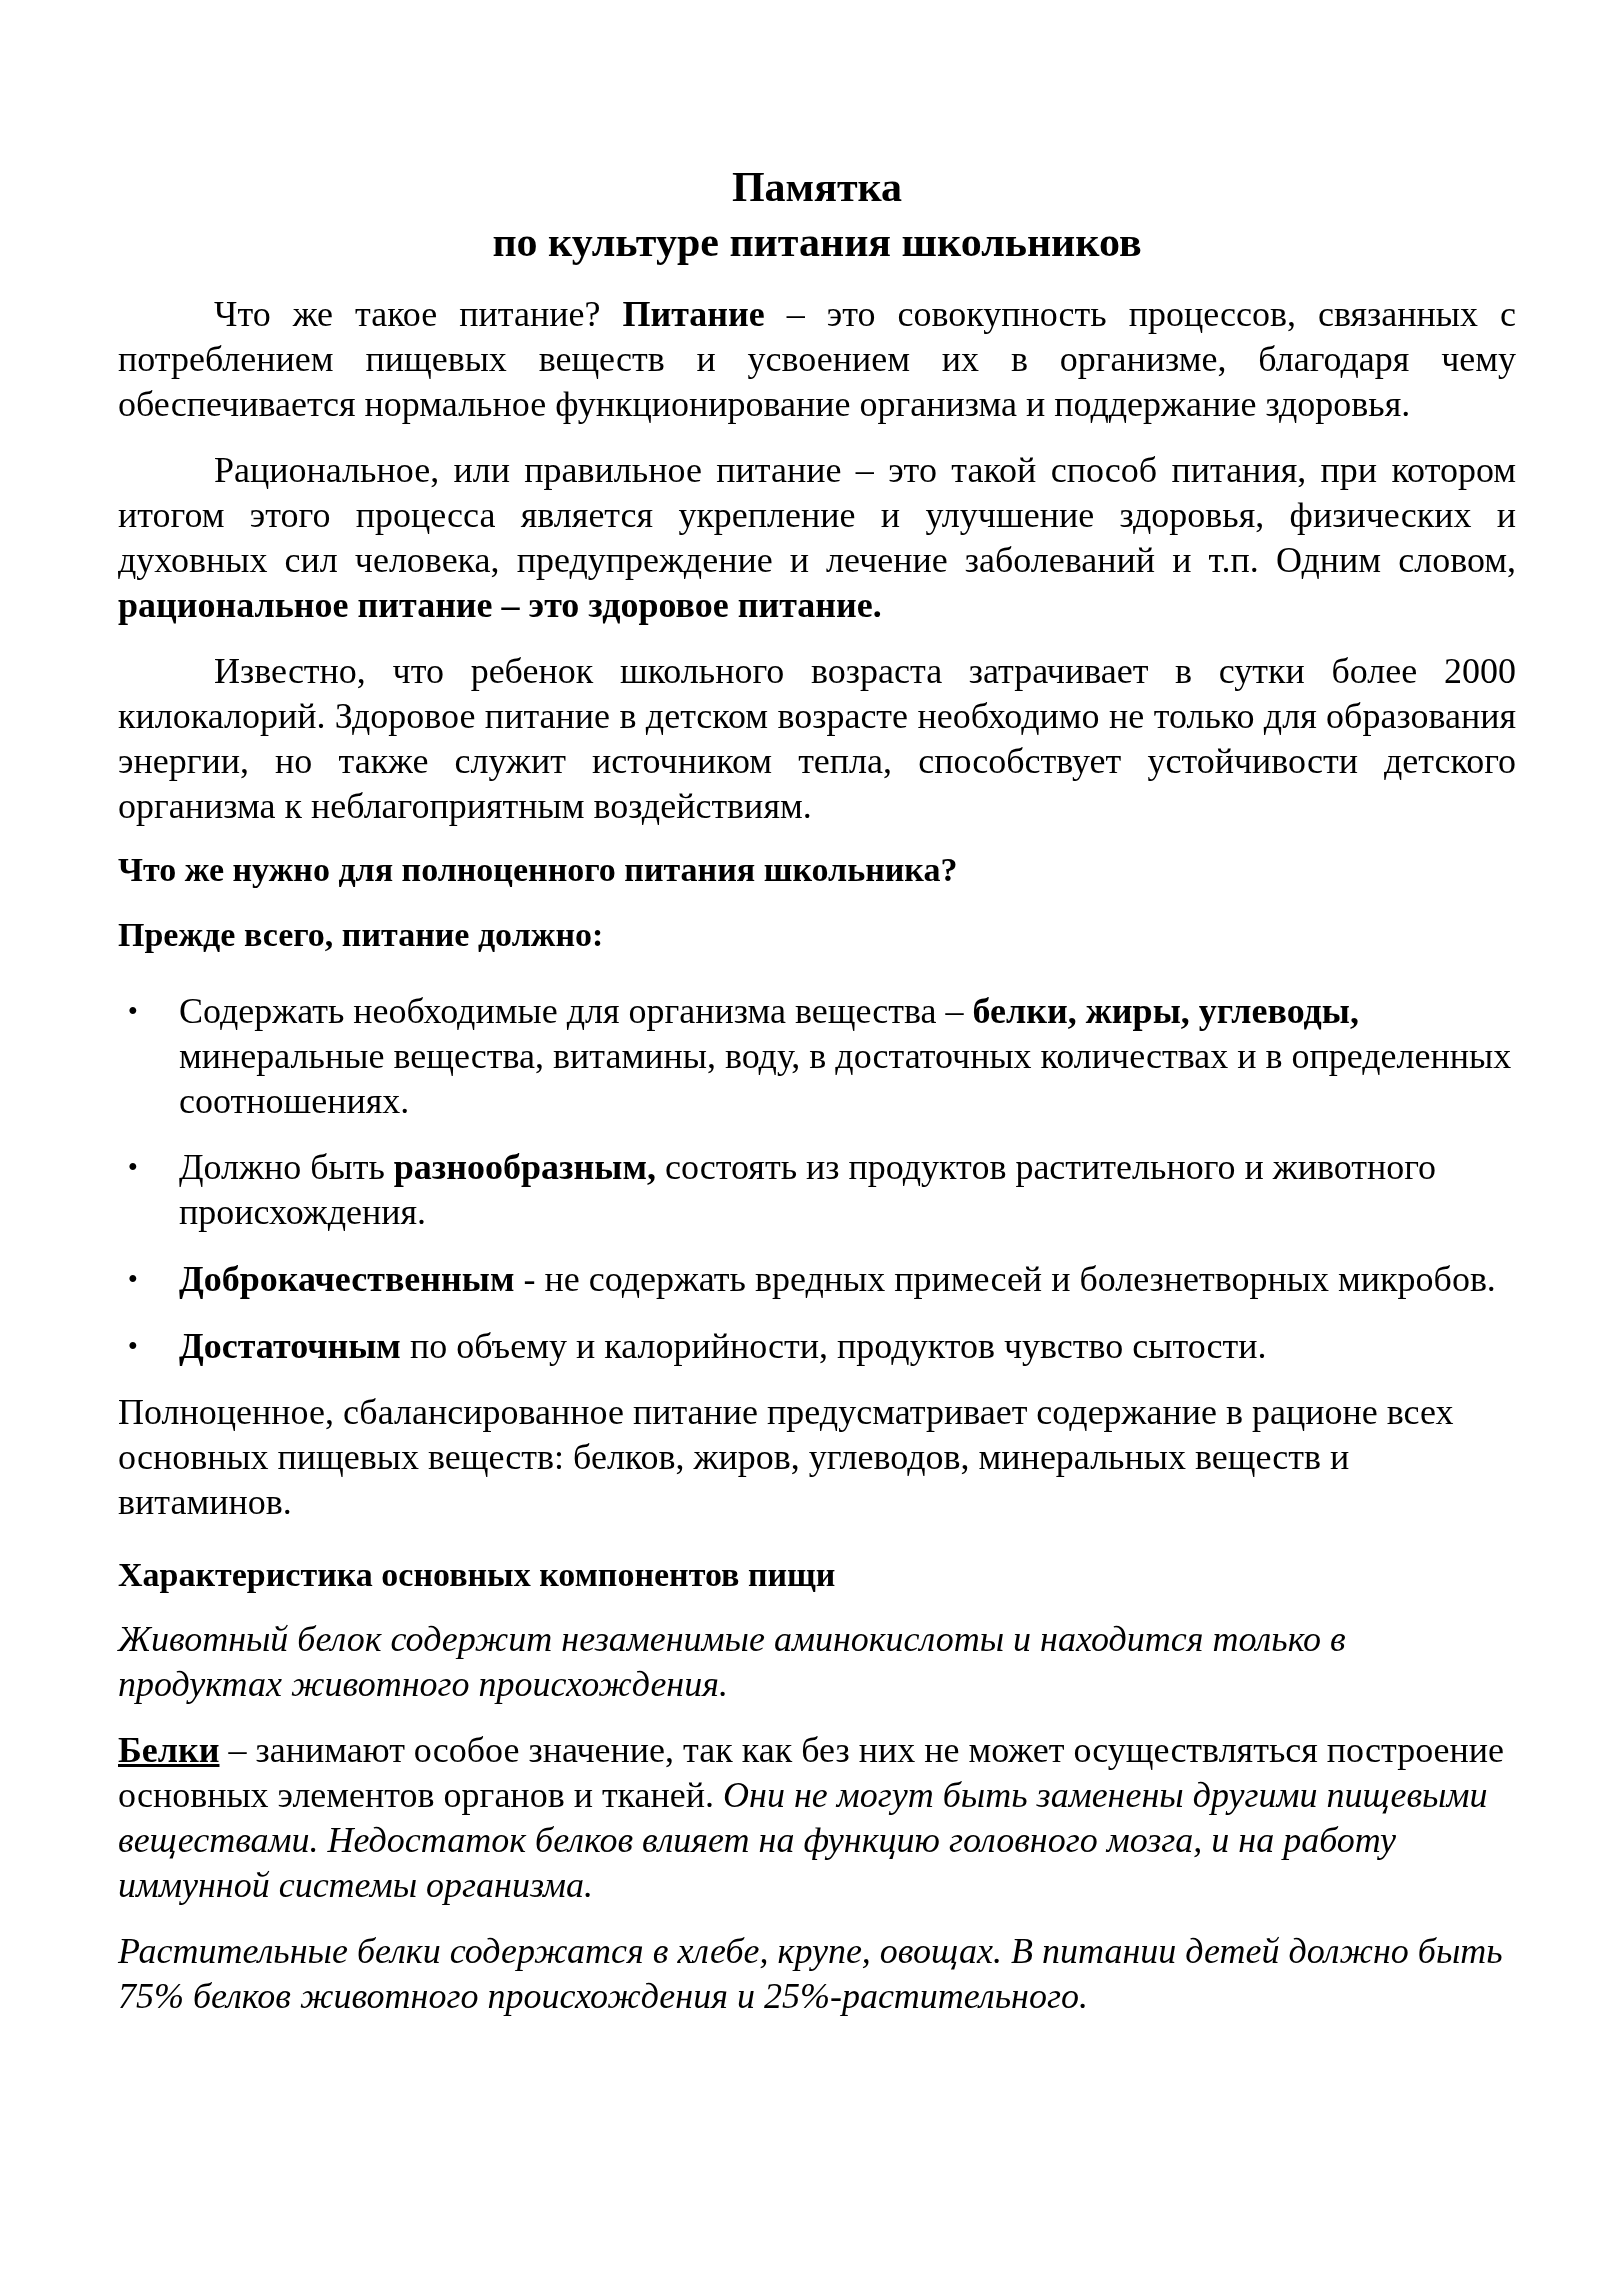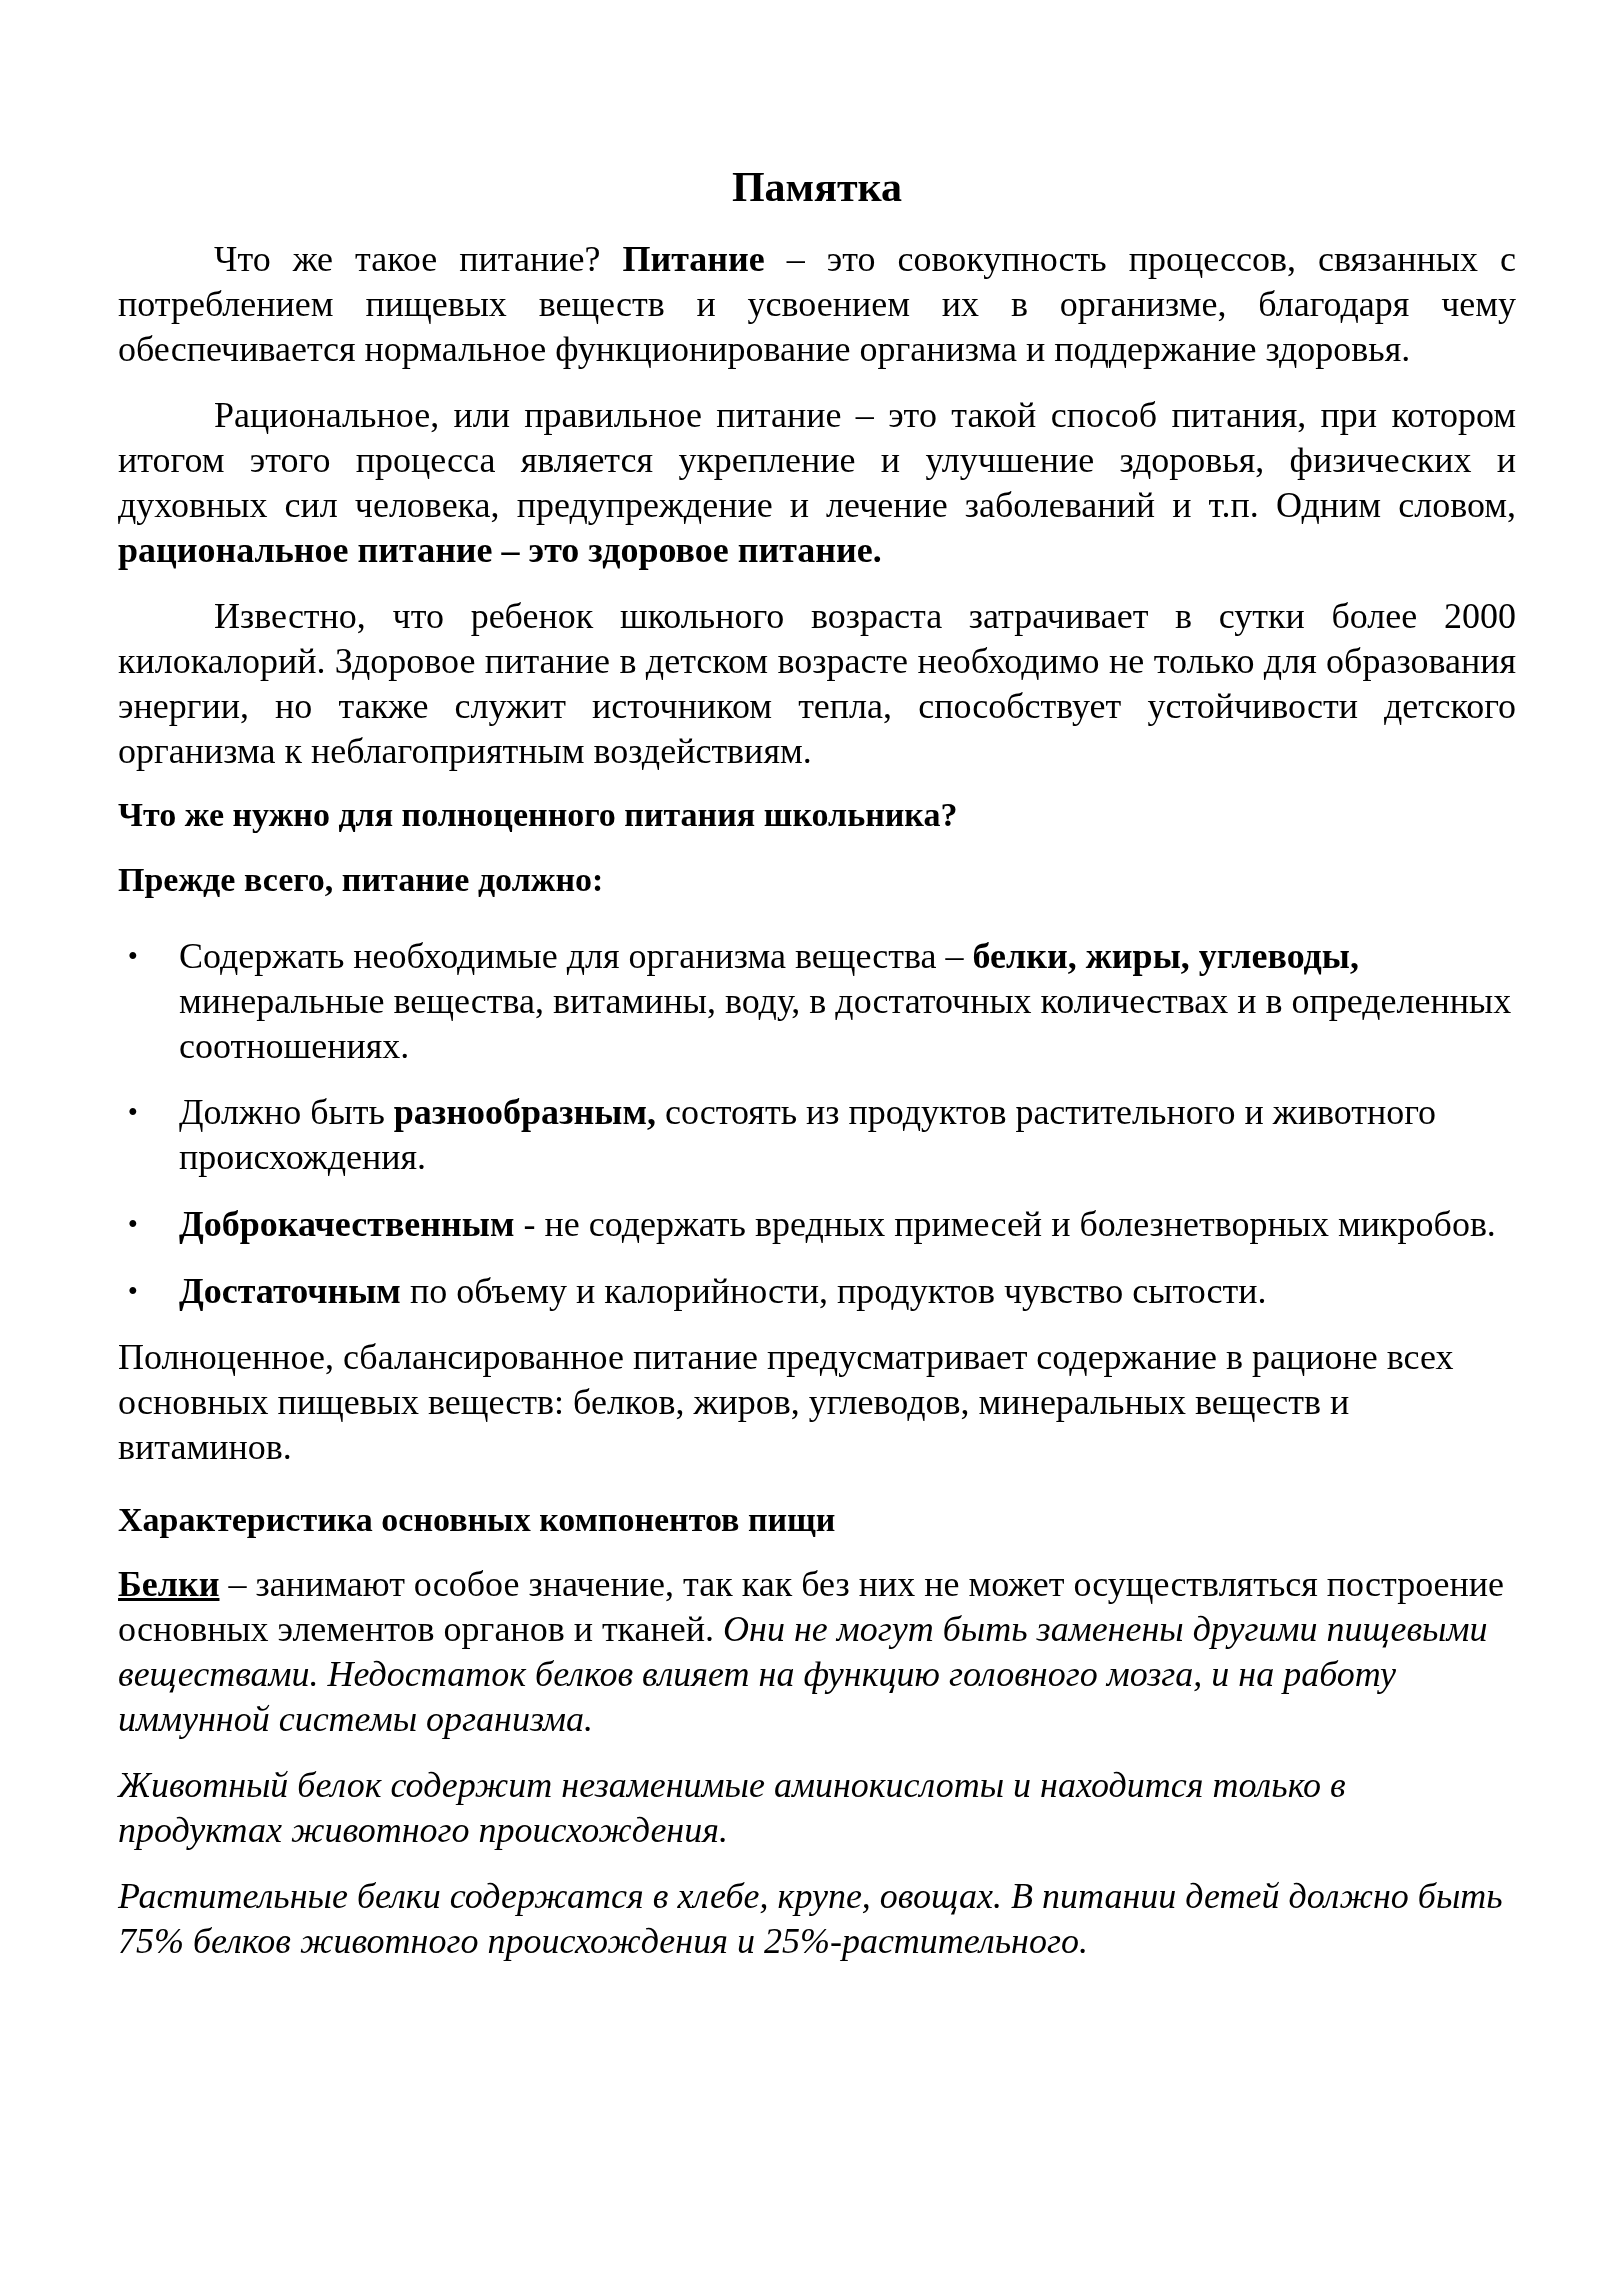--- a/index.html
+++ b/index.html
@@ -26,20 +26,21 @@
   .after-list { margin-top: 9.8px; margin-bottom: 27.4px; }
   .comp-heading { font-weight: bold; font-size: 34px; line-height: 43px; margin: 0 0 10px 0; }
 </style>
 </head>
 <body>
 
 <div class="page">
 
   <div class="title-block">
     <h1 class="title">Памятка</h1>
+    <h1 class="title">по культуре питания школьников</h1>
   </div>
 
   <p class="just indent gap"><span>Что же такое питание? </span><b>Питание</b><span> – это совокупность процессов, связанных с потреблением пищевых веществ и усвоением их в организме, благодаря чему обеспечивается нормальное функционирование организма и поддержание здоровья.</span></p>
 
   <p class="just indent gap"><span>Рациональное, или правильное питание – это такой способ питания, при котором итогом этого процесса является укрепление и улучшение здоровья, физических и духовных сил человека, предупреждение и лечение заболеваний и т.п. Одним словом, </span><b>рациональное питание – это здоровое питание.</b></p>
 
   <p class="just indent gap">Известно, что ребенок школьного возраста затрачивает в сутки более 2000 килокалорий. Здоровое питание в детском возрасте необходимо не только для образования энергии, но также служит источником тепла, способствует устойчивости детского организма к неблагоприятным воздействиям.</p>
 
   <p class="heading">Что же нужно для полноценного питания школьника?</p>
   <p class="heading2">Прежде всего, питание должно:</p>
@@ -56,20 +57,20 @@
     </li>
     <li>
       <span class="bullet">•</span><span></span><b>Достаточным</b><span> по объему и калорийности, продуктов чувство сытости.</span>
     </li>
   </ul>
 
   <p class="after-list">Полноценное, сбалансированное питание предусматривает содержание в рационе всех основных пищевых веществ: белков, жиров, углеводов, минеральных веществ и витаминов.</p>
 
   <p class="comp-heading">Характеристика основных компонентов пищи</p>
 
+  <p class="gap"><i>Животный белок содержит незаменимые аминокислоты и находится только в продуктах животного происхождения.</i></p>
+
   <p class="gap"><span class="ul-bold">Белки</span><span> – занимают особое значение, так как без них не может осуществляться построение основных элементов органов и тканей. </span><i>Они не могут быть заменены другими пищевыми веществами. Недостаток белков влияет на функцию головного мозга, и на работу иммунной системы организма.</i></p>
-
-  <p class="gap"><i>Животный белок содержит незаменимые аминокислоты и находится только в продуктах животного происхождения.</i></p>
 
   <p class="gap"><i>Растительные белки содержатся в хлебе, крупе, овощах. В питании детей должно быть 75% белков животного происхождения и 25%-растительного.</i></p>
 
 </div>
 
 
 </body></html>

